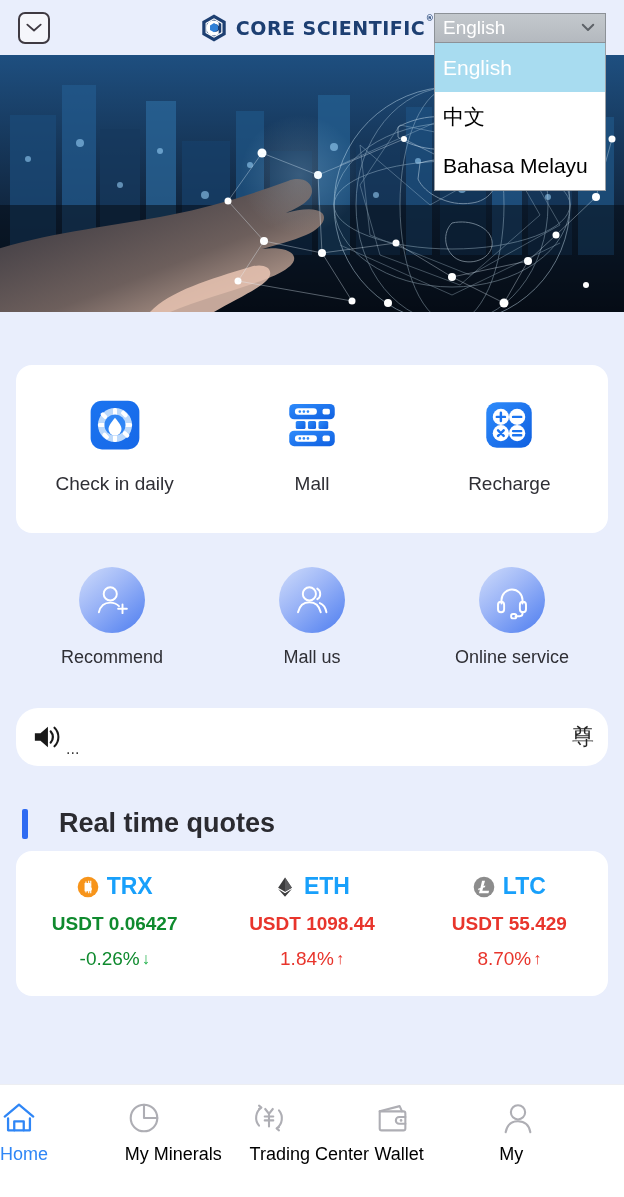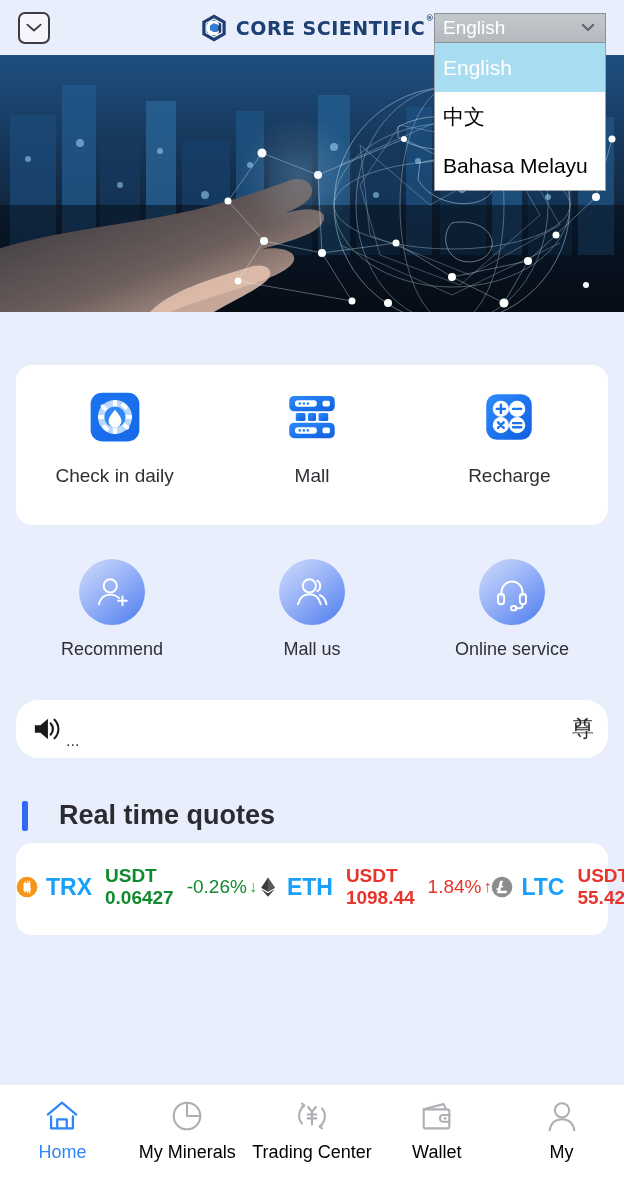--- a/index.html
+++ b/index.html
@@ -97,21 +97,21 @@
     background: #0a1626;
     z-index: 10;
   }
   .banner svg { display: block; width: 624px; height: 257px; }
 
   
   .shortcut-card {
     margin: 53px 16px 0 16px;
     background: #ffffff;
     border-radius: 16px;
-    padding: 26px 0 38px 0;
+    padding: 34px 0 38px 0;
     display: flex;
   }
   .shortcut {
     flex: 1;
     display: flex; flex-direction: column;
     align-items: center; gap: 22px;
   }
   .shortcut .sq-icon { width: 52px; height: 52px; display: block; }
   .shortcut-label {
     font-size: 19px;
@@ -183,21 +183,21 @@
   }
   .quotes-card {
     margin: 12px 16px 0 16px;
     background: #ffffff;
     border-radius: 16px;
     padding: 22px 0 26px 0;
     display: flex;
   }
   .quote-col {
     flex: 1;
-    display: flex; flex-direction: row;
+    display: flex; flex-direction: column;
     align-items: center; gap: 13px;
   }
   .quote-sym-row {
     display: flex; align-items: center; gap: 8px;
   }
   .coin-icon { width: 22px; height: 22px; display: block; }
   .quote-sym {
     font-size: 23px; font-weight: 700;
     color: #18a0fb;
   }
@@ -216,23 +216,23 @@
     left: 0; bottom: 0;
     width: 624px; height: 113px;
     background: #ffffff;
     border-top: 1px solid #edeef2;
     display: flex;
     z-index: 20;
   }
   .nav-item {
     flex: 1;
     display: flex; flex-direction: column;
-    align-items: center;
+    align-items: flex-start;
+    padding-top: 14px;
     gap: 7px;
-    margin-top: 12px;
   }
   .nav-ico { width: 38px; height: 38px; display: block; }
   .nav-label {
     font-size: 18px;
     color: #000000;
     text-align: center;
     line-height: 1.15;
   }
   .nav-item.active .nav-label { color: #2f86f6; }
 </style>

